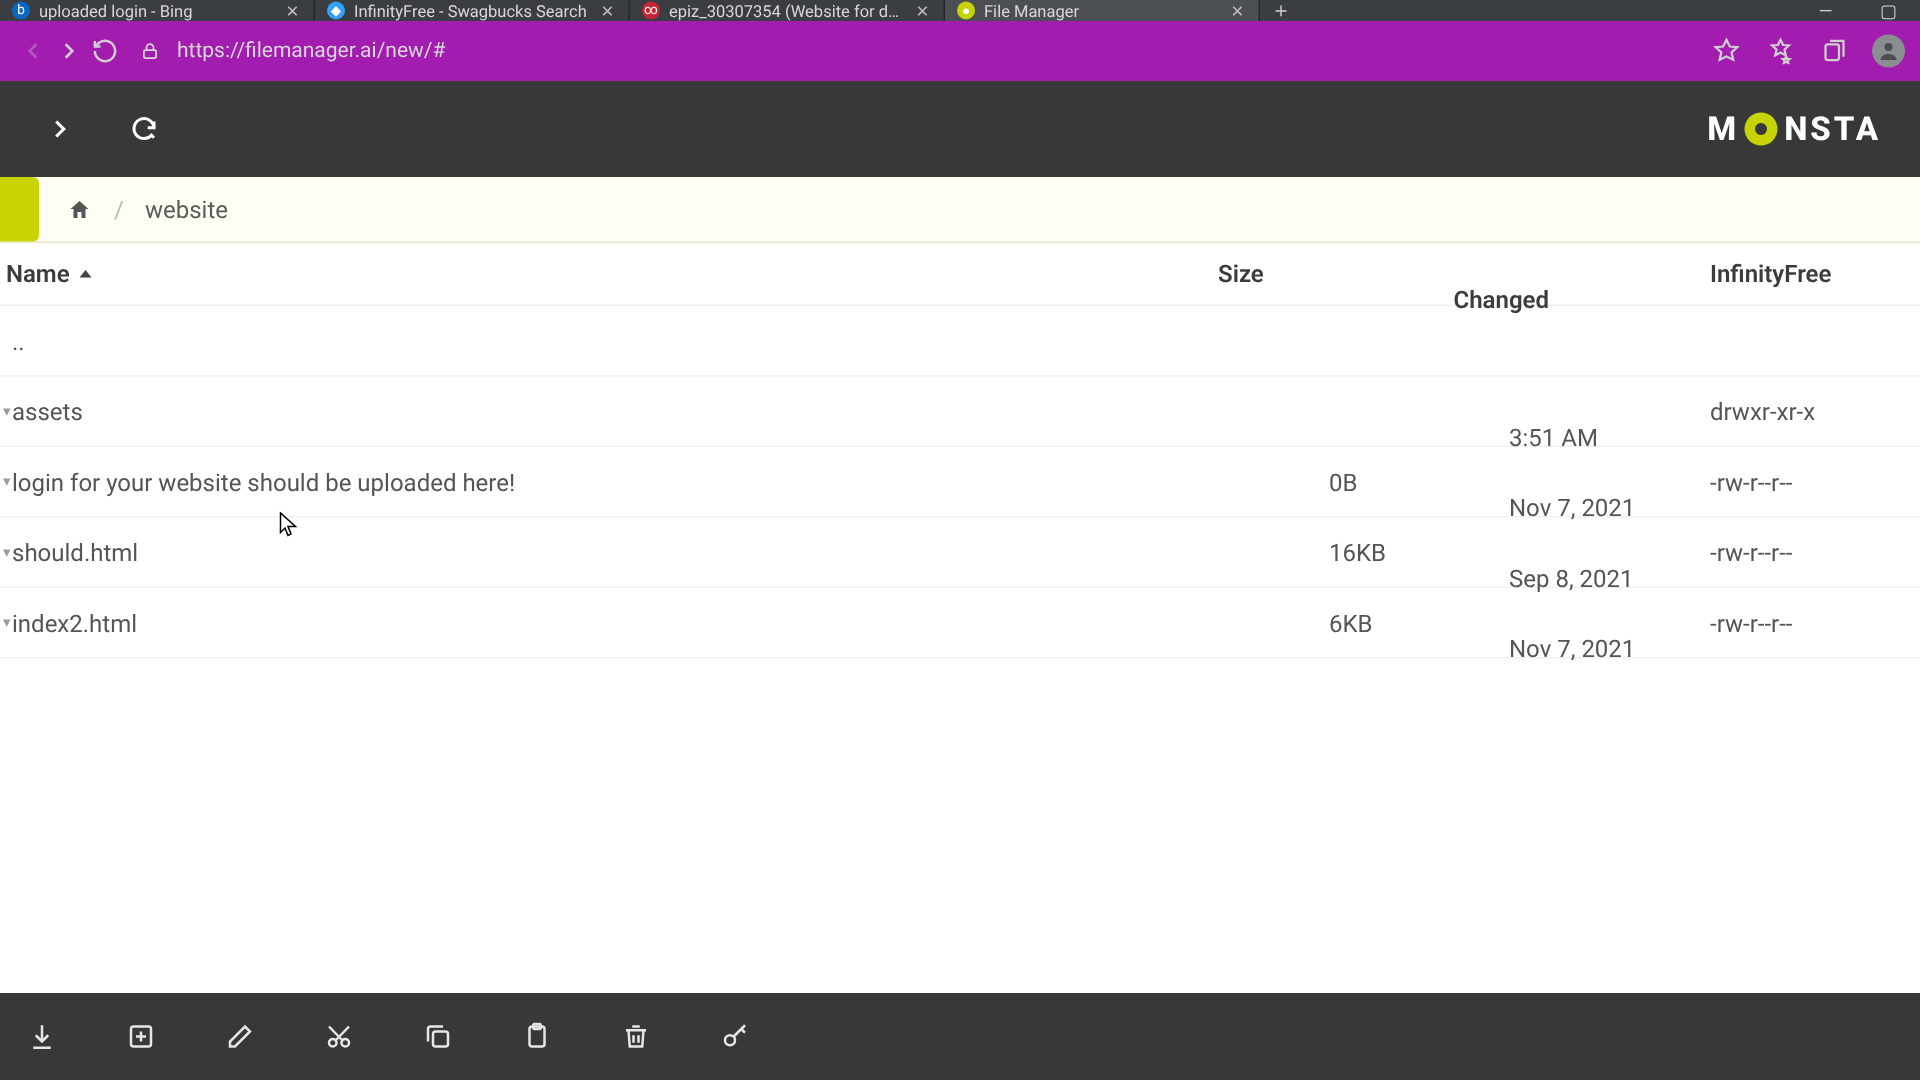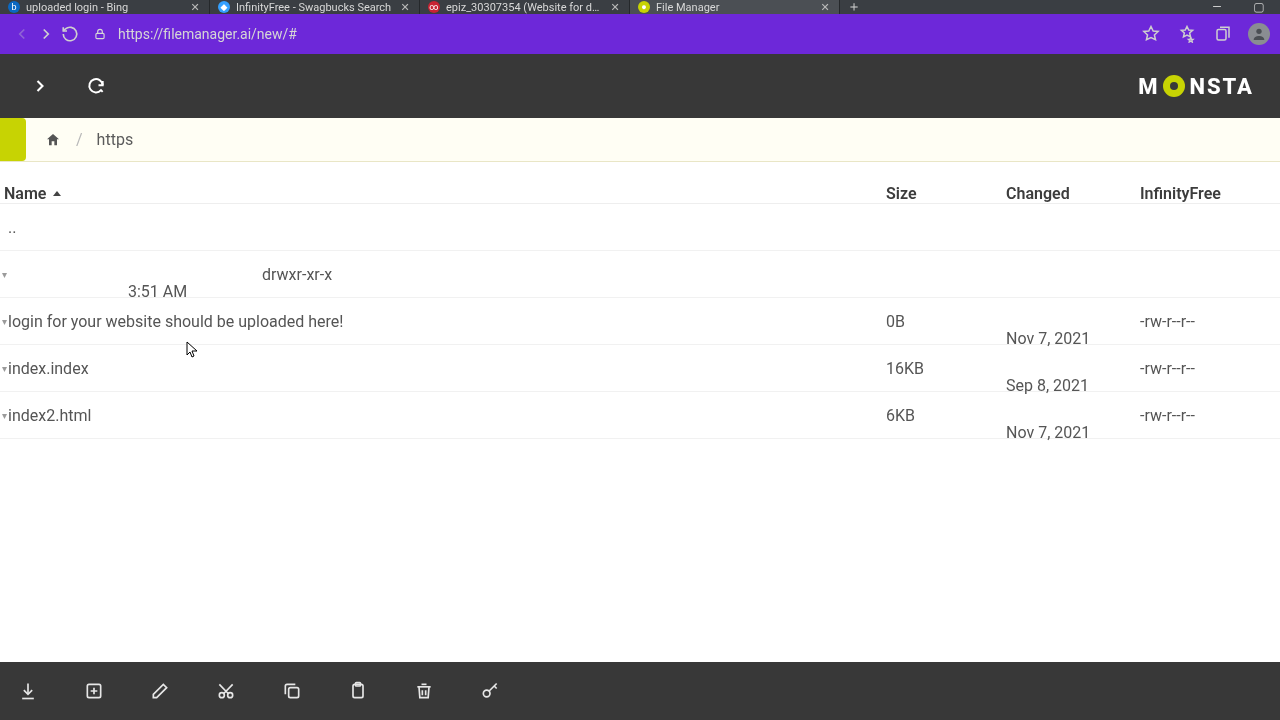--- a/index.html
+++ b/index.html
@@ -9,21 +9,21 @@
 .tabbar { height: 14px; background: #3a3e43; display: flex; align-items: stretch; }
 .tab { display: flex; align-items: center; gap: 6px; padding: 0 8px; color: #d8d8d8; font-size: 11px; border-right: 1px solid #25282b; min-width: 210px; max-width: 210px; overflow: hidden; white-space: nowrap; }
 .tab.active { background: #4b4f54; }
 .tab .fav { width: 12px; height: 12px; border-radius: 50%; flex: 0 0 12px; display:flex; align-items:center; justify-content:center; font-size:9px; color:#fff; }
 .tab .title { flex: 1; overflow: hidden; text-overflow: ellipsis; }
 .tab .close { width: 12px; height: 12px; color: #bbb; display:flex; align-items:center; justify-content:center; font-size:11px; }
 .newtab { width: 28px; display:flex; align-items:center; justify-content:center; color:#d0d0d0; font-size:14px; }
 .winctrl { margin-left:auto; display:flex; }
 .winctrl > div { width: 42px; display:flex; align-items:center; justify-content:center; color:#d0d0d0; font-size:12px; }
 
-.addrbar { height: 40px; background: #6d28d9; display:flex; align-items:center; padding: 0 10px; gap: 0; }
+.addrbar { height: 40px; background: #a21caf; display:flex; align-items:center; padding: 0 10px; gap: 0; }
 .addrbar .navbtn { width: 24px; height: 24px; display:flex; align-items:center; justify-content:center; color:#cfcfcf; }
 .addrbar .omnibox { flex:1; display:flex; align-items:center; gap:10px; color:#d6d6d6; font-size:14px; padding: 5px 10px; border-radius: 16px; }
 .addrbar .omnibox .lock { width:16px; height:16px; display:flex; align-items:center; justify-content:center; }
 .addrbar .right { display:flex; gap:14px; align-items:center; color:#cfcfcf; }
 .addrbar .right > div { width:22px; height:22px; display:flex; align-items:center; justify-content:center; }
 .avatar-circ { width:26px; height:26px; border-radius:50%; background:#8a8d92; display:flex; align-items:center; justify-content:center; }
 
 
 .apptoolbar { height: 64px; background: #383838; display:flex; align-items:center; padding: 0 12px; }
 .apptoolbar .tbtn { width: 56px; height: 44px; display:flex; align-items:center; justify-content:center; color:#fff; }
@@ -33,21 +33,21 @@
 
 
 .crumbbar { height: 44px; background: #fffef4; border-bottom: 1px solid #e9e6c6; display:flex; align-items:center; }
 .crumbbar .accent { width: 26px; height: 100%; background: #c7d303; border-radius: 0 4px 4px 0; }
 .crumbbar .crumbs { display:flex; align-items:center; gap: 14px; padding-left: 18px; color:#5b5b5b; font-size:16px; }
 .crumbbar .home { width:18px; height:18px; display:flex; align-items:center; justify-content:center; color:#555; }
 .crumbbar .sep { color:#b8b8b8; }
 
 
 .tablewrap { height: calc(720px - 14px - 40px - 64px - 44px - 58px); overflow:auto; }
-.headrow { display:flex; align-items:flex-end; height: 42px; border-bottom: 1px solid #eee; font-size:16px; color:#3c3c3c; font-weight:600; }
+.headrow { display:flex; align-items:center; height: 42px; border-bottom: 1px solid #eee; font-size:16px; color:#3c3c3c; font-weight:600;gap:37px; }
 .col-name { flex: 1; padding-left: 4px; display:flex; align-items:center; gap:6px; }
 .col-size { width: 120px; }
 .col-changed { width: 134px; margin-top: 34px; }
 .col-perm { width: 140px; }
 
 .row { display:flex; align-items:center; height: 47px; border-bottom: 1px solid #f1f1f1; font-size:16px; color:#555; }
 .row .caret { width: 8px; color:#9b9b9b; font-size:10px; padding-left:2px; padding-right:4px; }
 .row .fname { flex:1; display:flex; align-items:center; }
 
 .cursor { position:absolute; left:186px; top:341px; pointer-events:none; }
@@ -163,21 +163,21 @@
 
 <div class="crumbbar">
   <div class="accent"></div>
   <div class="crumbs">
     <span class="home">
       <svg width="16" height="16" viewBox="0 0 24 24" fill="#555">
           <path d="M12 3l9 8h-3v9h-4v-6H10v6H6v-9H3z"></path>
         </svg>
     </span>
     <span class="sep">/</span>
-    <span>https</span>
+    <span>website</span>
   </div>
 </div>
 
 <div class="tablewrap">
   <div class="headrow">
     <div class="col-name">
       <span>Name</span>
       <span>
         <svg width="10" height="10" viewBox="0 0 10 10" fill="#444">
             <path d="M5 2l4 5H1z"></path>
@@ -192,36 +192,37 @@
   <div class="row">
     <span class="caret"></span>
     <div class="fname">..</div>
     <div class="col-size"></div>
     <div class="col-changed"></div>
     <div class="col-perm"></div>
   </div>
 
   <div class="row">
     <span class="caret">▾</span>
+    <div class="fname">assets</div>
     <div class="col-size"></div>
     <div class="col-changed">3:51 AM</div>
     <div class="col-perm">drwxr-xr-x</div>
   </div>
 
   <div class="row">
     <span class="caret">▾</span>
     <div class="fname">login for your website should be uploaded here!</div>
     <div class="col-size">0B</div>
     <div class="col-changed">Nov 7, 2021</div>
     <div class="col-perm">-rw-r--r--</div>
   </div>
 
   <div class="row">
     <span class="caret">▾</span>
-    <div class="fname">index.index</div>
+    <div class="fname">should.html</div>
     <div class="col-size">16KB</div>
     <div class="col-changed">Sep 8, 2021</div>
     <div class="col-perm">-rw-r--r--</div>
   </div>
 
   <div class="row">
     <span class="caret">▾</span>
     <div class="fname">index2.html</div>
     <div class="col-size">6KB</div>
     <div class="col-changed">Nov 7, 2021</div>

